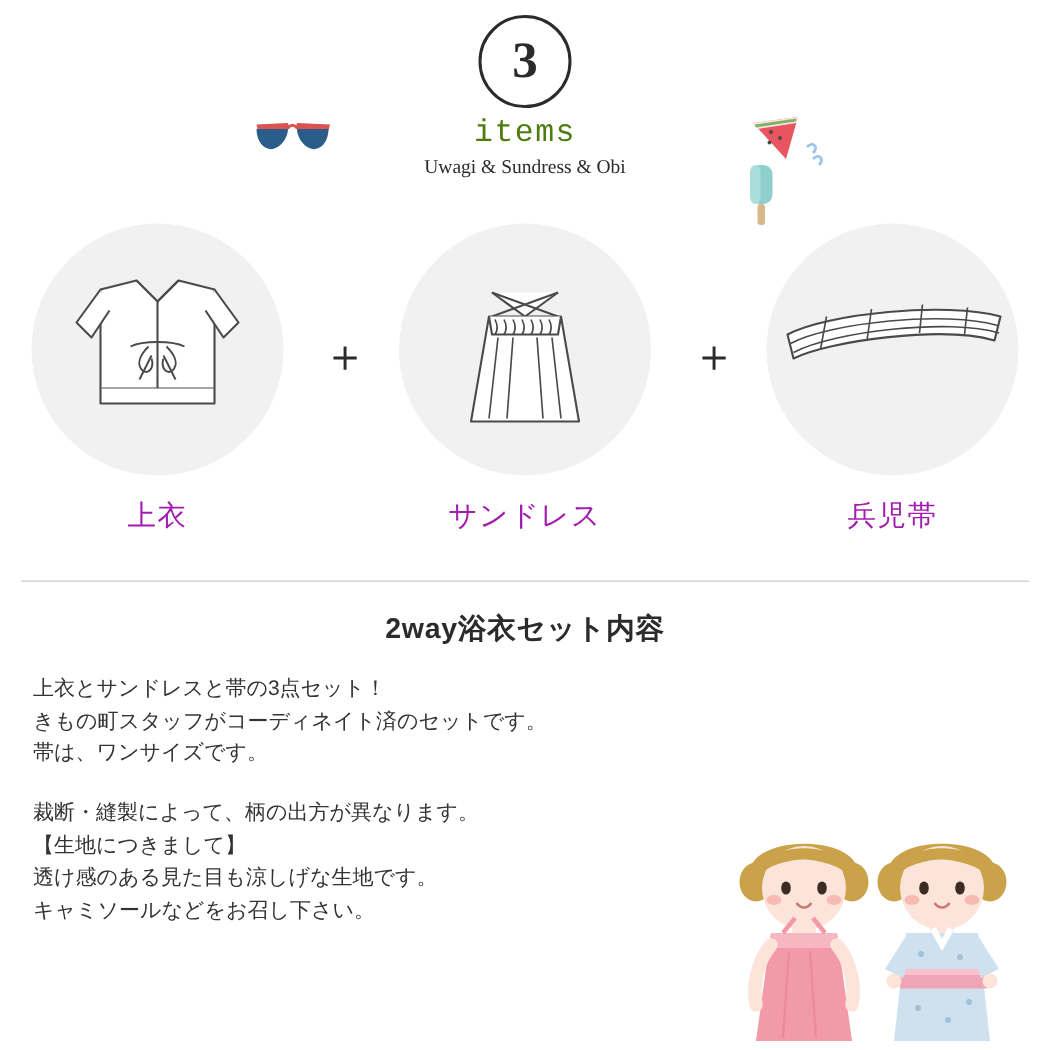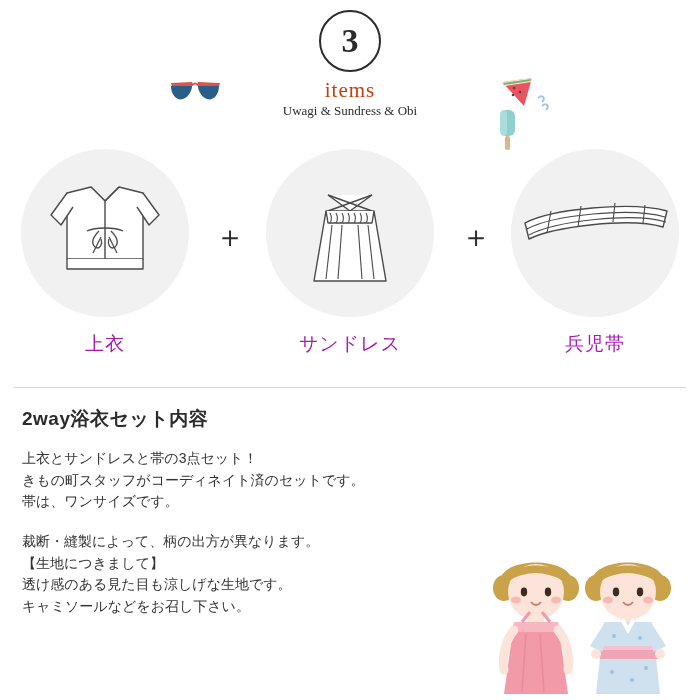--- a/index.html
+++ b/index.html
@@ -40,24 +40,24 @@
     font-size: 34px;
     font-weight: bold;
     color: #2b2b2b;
     line-height: 1;
   }
   .items-word {
     position: absolute;
     left: 50%;
     transform: translateX(-50%);
     top: 78px;
-    font-family: Liberation Serif, serif;
+    font-family: Liberation Mono, monospace;
     font-size: 21px;
     letter-spacing: 1px;
-    color: #c2410c;
+    color: #4d7c0f;
   }
   .items-sub {
     position: absolute;
     left: 50%;
     transform: translateX(-50%);
     top: 103px;
     font-family: "Liberation Serif", serif;
     font-size: 13px;
     color: #2b2b2b;
     white-space: nowrap;
@@ -141,21 +141,21 @@
     background: #d6d6d6;
     margin: 8px auto 0 auto;
   }
 
   
   .content {
     position: relative;
     padding: 18px 22px 0 22px;
   }
   .section-title {
-    text-align: left;
+    text-align: center;
     font-size: 19px;
     font-weight: bold;
     color: #2b2b2b;
     letter-spacing: 0.5px;
     margin-bottom: 16px;
   }
   .para {
     font-size: 14px;
     line-height: 1.55;
     color: #333333;

